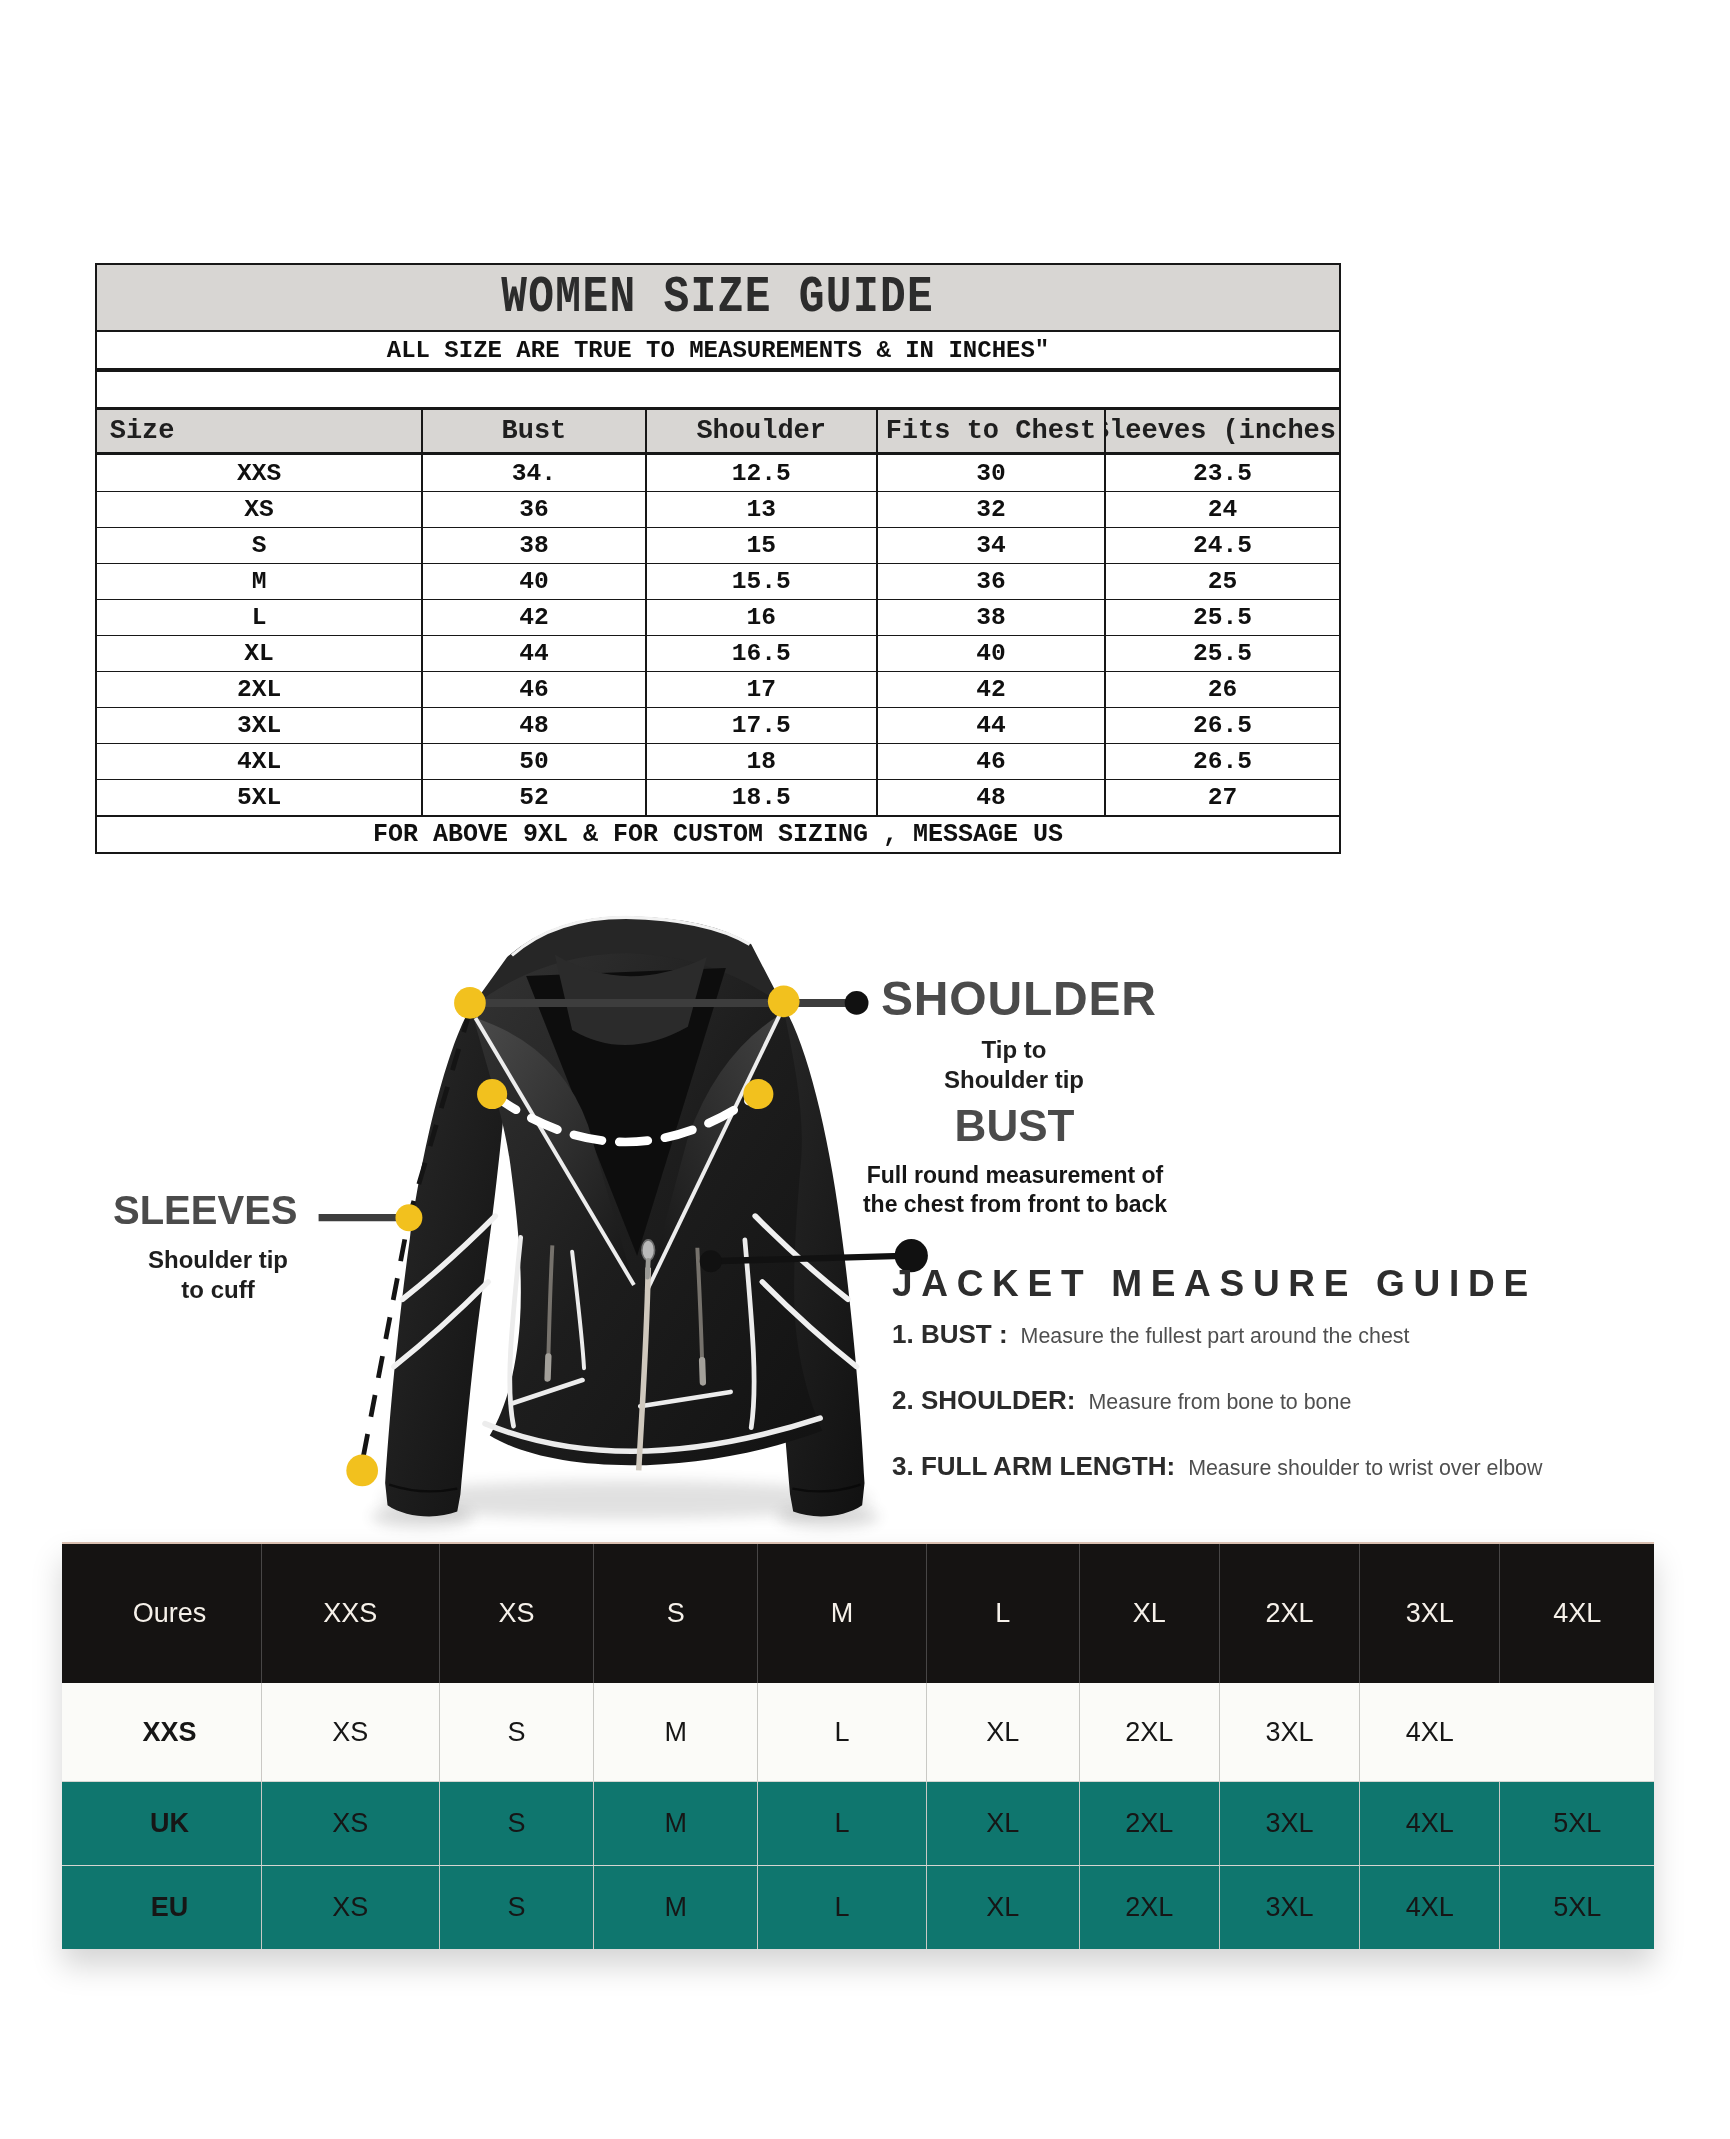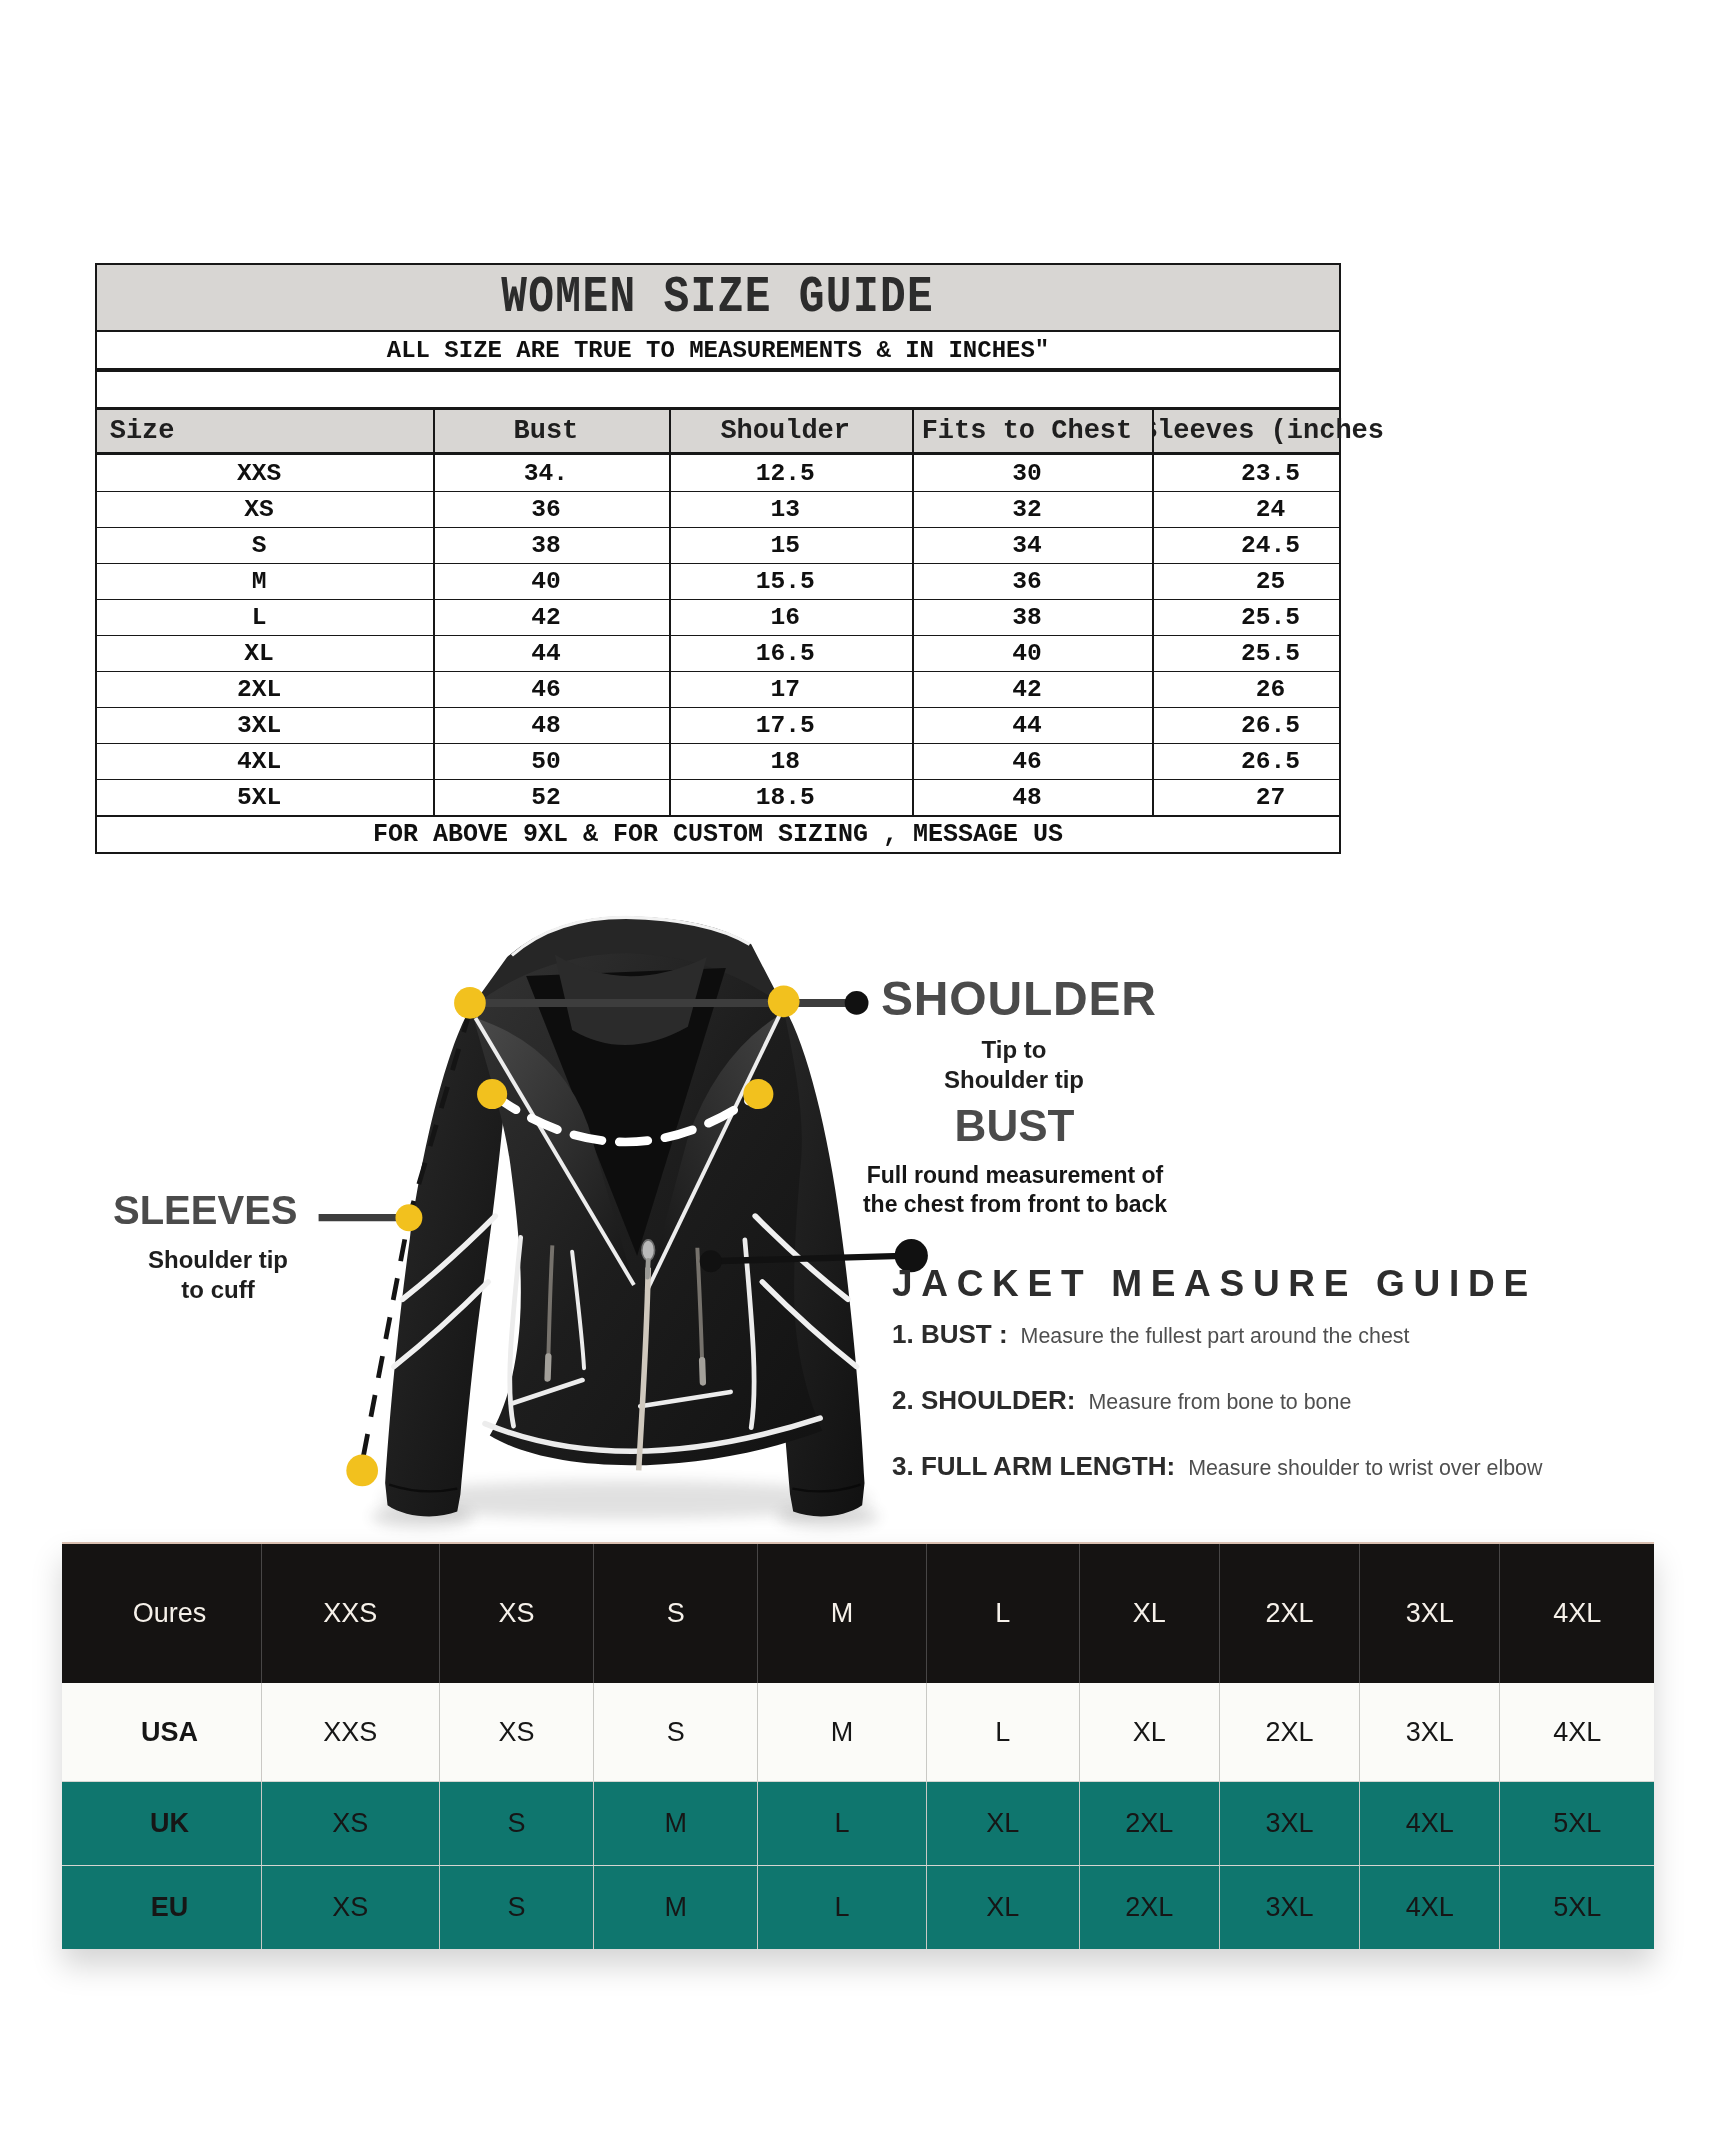--- a/index.html
+++ b/index.html
@@ -36,21 +36,20 @@
   .sg-subtitle {
     height: 40px;
     border-bottom: 4px solid var(--ink, #171717);
     display: flex; align-items: center; justify-content: center;
     font-size: 24px; font-weight: 700; color: #101010;
   }
   .sg-gap { height: 35px; background: #ffffff; }
   .sg-grid {
     display: grid;
     grid-template-columns: 26.1% 18% 18.6% 18.4% 18.9%;
-    gap: 12px;
   }
   .sg-header {
     height: 48px;
     border-top: 3.2px solid var(--ink, #171717);
     border-bottom: 3.2px solid var(--ink, #171717);
     background: var(--table-header-gray, #d8d6d3);
   }
   .sg-header > div {
     display: flex; align-items: center; justify-content: center;
     font-size: 27px; font-weight: 700; color: #1f1f1f;
@@ -373,21 +372,20 @@
         <div>S</div>
         <div>M</div>
         <div>L</div>
         <div>XL</div>
         <div>2XL</div>
         <div>3XL</div>
         <div>4XL</div>
       </div>
     <div class="cv-row cv-data cv-usa">
 
-    <div>USA</div>
         <div>XXS</div>
         <div>XS</div>
         <div>S</div>
         <div>M</div>
         <div>L</div>
         <div>XL</div>
         <div>2XL</div>
         <div>3XL</div>
         <div>4XL</div>
       </div>

